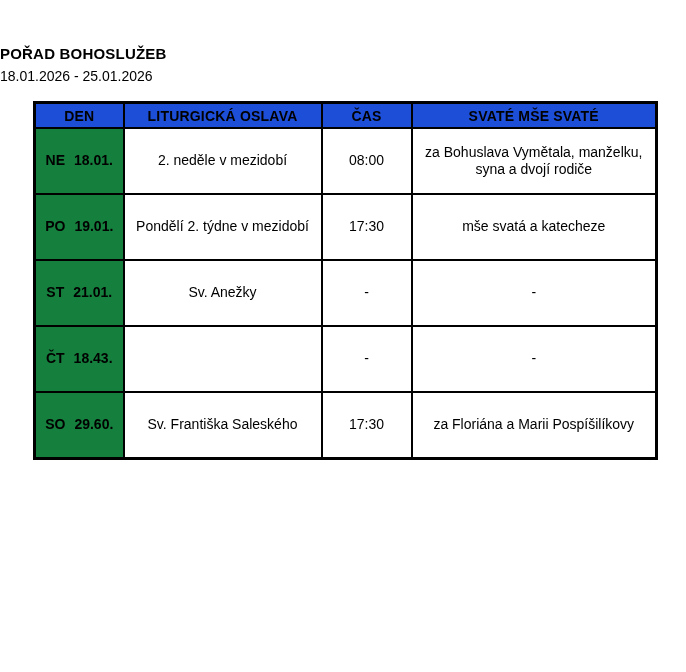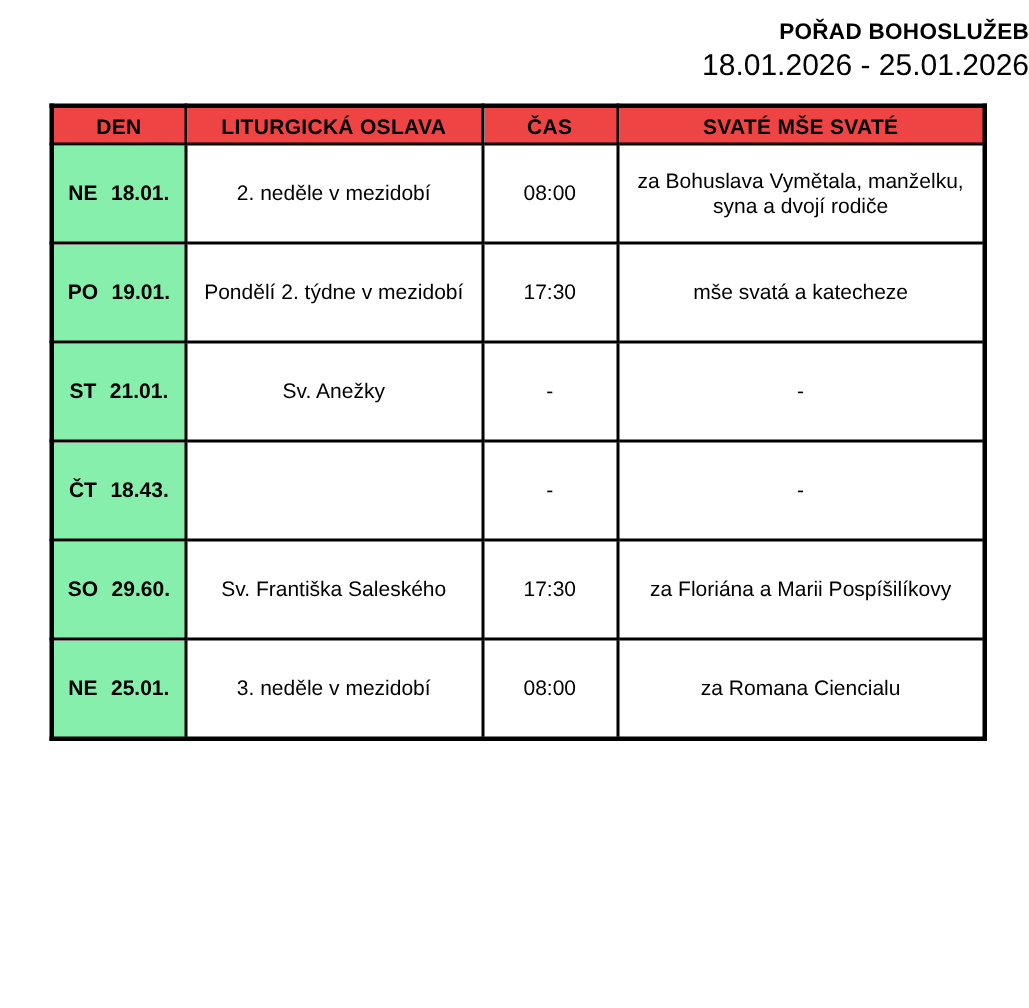--- a/index.html
+++ b/index.html
@@ -7,65 +7,66 @@
     padding: 0;
     width: 686px;
     height: 672px;
     background: #ffffff;
     overflow: hidden;
     font-family: "Liberation Sans", sans-serif;
     color: #000000;
   }
   .titles {
     padding-top: 11px;
-    text-align: right;
+    text-align: left;
+    margin-top: 32px;
   }
   .title-line {
     font-size: 15px;
     font-weight: bold;
     line-height: 22px;
     letter-spacing: 0.2px;
   }
   .date-line {
-    font-size: 20px;
+    font-size: 14px;
     font-weight: normal;
     line-height: 22px;
   }
   table.schedule {
     border-collapse: collapse;
     table-layout: fixed;
     width: 622px;
     margin: 14px 0 0 33px;
     border: 3px solid #000000;
   }
   table.schedule th,
   table.schedule td {
     border: 2px solid #000000;
     text-align: center;
     vertical-align: middle;
     overflow: hidden;
   }
   table.schedule th {
-    background: #ef4444;
+    background: #1d4ed8;
     font-size: 14px;
     font-weight: bold;
     height: 21px;
     padding: 1px 2px;
     letter-spacing: 0.2px;
   }
   table.schedule tr.data-row {
     height: 66px;
   }
   table.schedule td {
     font-size: 14px;
     line-height: 1.25;
     padding: 2px 4px;
   }
   td.day-cell {
-    background: #86efac;
+    background: #15803d;
     font-weight: bold;
     white-space: nowrap;
   }
   td.day-cell .ddate {
     margin-left: 9px;
   }
   td.celebration-cell { padding: 2px 6px; }
   td.intention-cell  { padding: 2px 4px; }
 </style>
 </head>
@@ -115,20 +116,14 @@
       <td class="celebration-cell"></td>
       <td class="time-cell">-</td>
       <td class="intention-cell">-</td>
     </tr>
     <tr class="data-row">
       <td class="day-cell"><span>SO</span><span class="ddate">29.60.</span></td>
       <td class="celebration-cell">Sv. Františka Saleského</td>
       <td class="time-cell">17:30</td>
       <td class="intention-cell">za Floriána a Marii Pospíšilíkovy</td>
     </tr>
-    <tr class="data-row">
-      <td class="day-cell"><span>NE</span><span class="ddate">25.01.</span></td>
-      <td class="celebration-cell">3. neděle v mezidobí</td>
-      <td class="time-cell">08:00</td>
-      <td class="intention-cell">za Romana Ciencialu</td>
-    </tr>
   </tbody>
 </table>
 
 </body></html>

